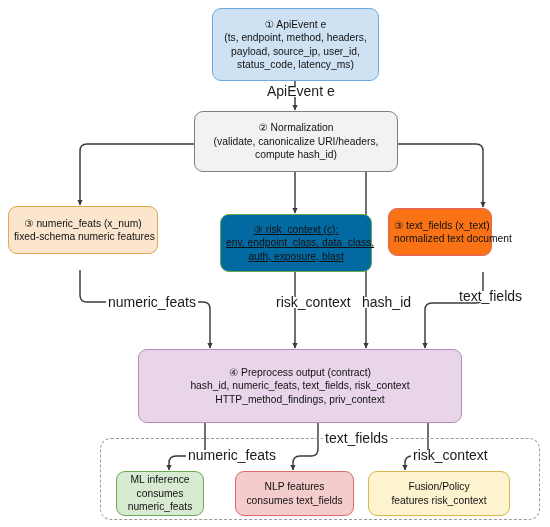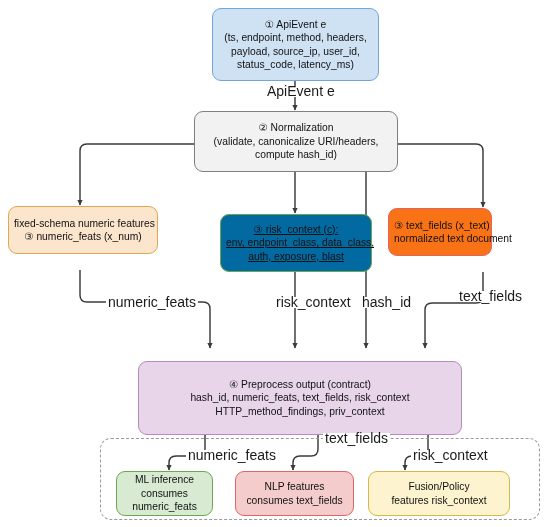--- a/index.html
+++ b/index.html
@@ -119,22 +119,22 @@
   <div class="node" style="left:194px; top:111px; width:204px; height:61px; background:#f2f2f2; border-color:#808080;justify-content:center;">
     <span class="lines">
       <span class="l">② Normalization</span>
       <span class="l">(validate, canonicalize URI/headers,</span>
       <span class="l">compute hash_id)</span>
     </span>
   </div>
 
   <div class="node" style="left:8px; top:206px; width:150px; height:48px; background:#fce5cd; border-color:#e0a94f;">
     <span class="lines">
+      <span class="l">③ numeric_feats (x_num)</span>
       <span class="l">fixed-schema numeric features</span>
-      <span class="l">③ numeric_feats (x_num)</span>
     </span>
   </div>
 
   <div class="node" style="left:220px; top:214px; width:152px; height:58px; background:#0369a1; border-color:#6aa84f;text-decoration:underline;">
     <span class="lines">
       <span class="l">③ risk_context (c):</span>
       <span class="l">env, endpoint_class, data_class,</span>
       <span class="l">auth, exposure, blast</span>
     </span>
   </div>
@@ -144,33 +144,33 @@
       <span class="l">③ text_fields (x_text)</span>
       <span class="l">normalized text document</span>
     </span>
   </div>
 
   <span class="edge-label" style="left:106px; top:297px;">numeric_feats</span>
   <span class="edge-label" style="left:274px; top:297px;">risk_context</span>
   <span class="edge-label" style="left:360px; top:297px;">hash_id</span>
   <span class="edge-label" style="left:457px; top:291px;">text_fields</span>
 
-  <div class="node" style="left:138px; top:361px; width:324px; height:74px; background:#e8d5ea; border-color:#b58cbb;">
+  <div class="node" style="left:138px; top:349px; width:324px; height:74px; background:#e8d5ea; border-color:#b58cbb;">
     <span class="lines">
       <span class="l">④ Preprocess output (contract)</span>
       <span class="l">hash_id, numeric_feats, text_fields, risk_context</span>
       <span class="l">HTTP_method_findings, priv_context</span>
     </span>
   </div>
 
   <span class="edge-label" style="left:186px; top:450px;">numeric_feats</span>
   <span class="edge-label" style="left:323px; top:433px;">text_fields</span>
   <span class="edge-label" style="left:411px; top:450px;">risk_context</span>
 
-  <div class="node" style="left:116px; top:471px; width:97px; height:45px; background:#d9ead3; border-color:#6aa84f;">
+  <div class="node" style="left:116px; top:471px; width:88px; height:45px; background:#d9ead3; border-color:#6aa84f;">
     <span class="lines">
       <span class="l">ML inference</span>
       <span class="l">consumes</span>
       <span class="l">numeric_feats</span>
     </span>
   </div>
 
   <div class="node" style="left:235px; top:471px; width:119px; height:45px; background:#f4cccc; border-color:#e06666;">
     <span class="lines">
       <span class="l">NLP features</span>

